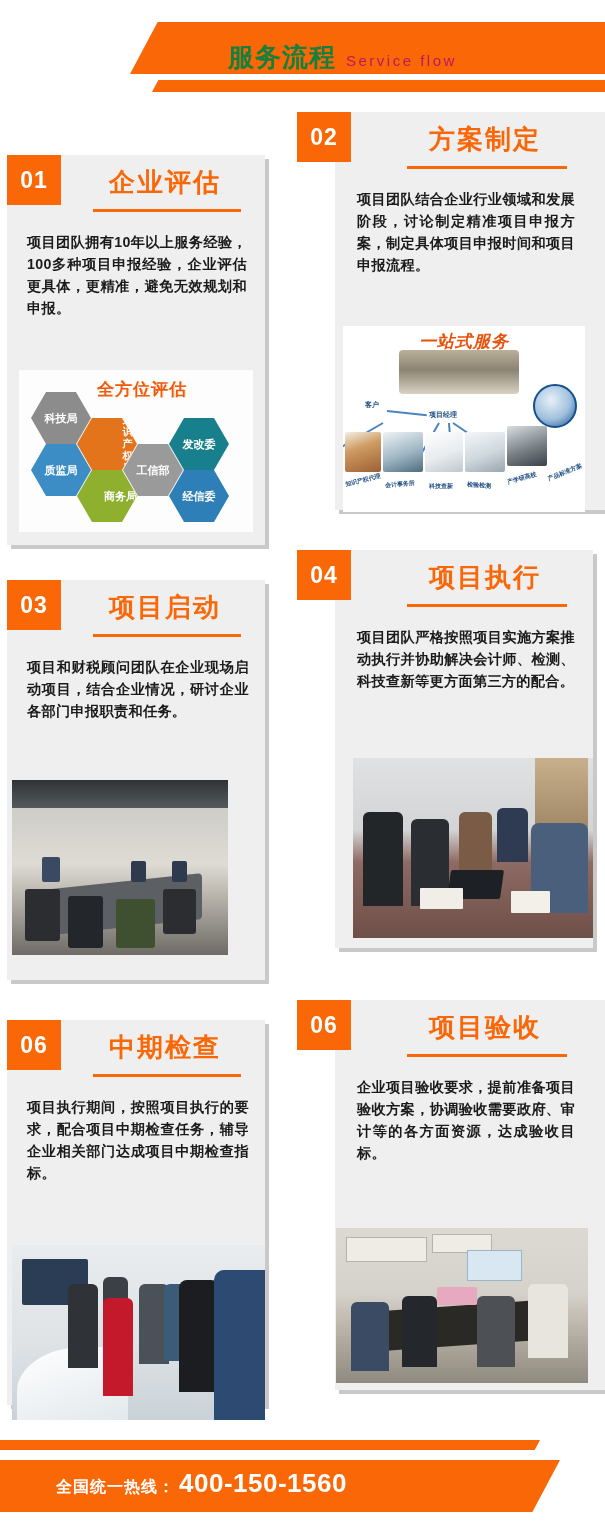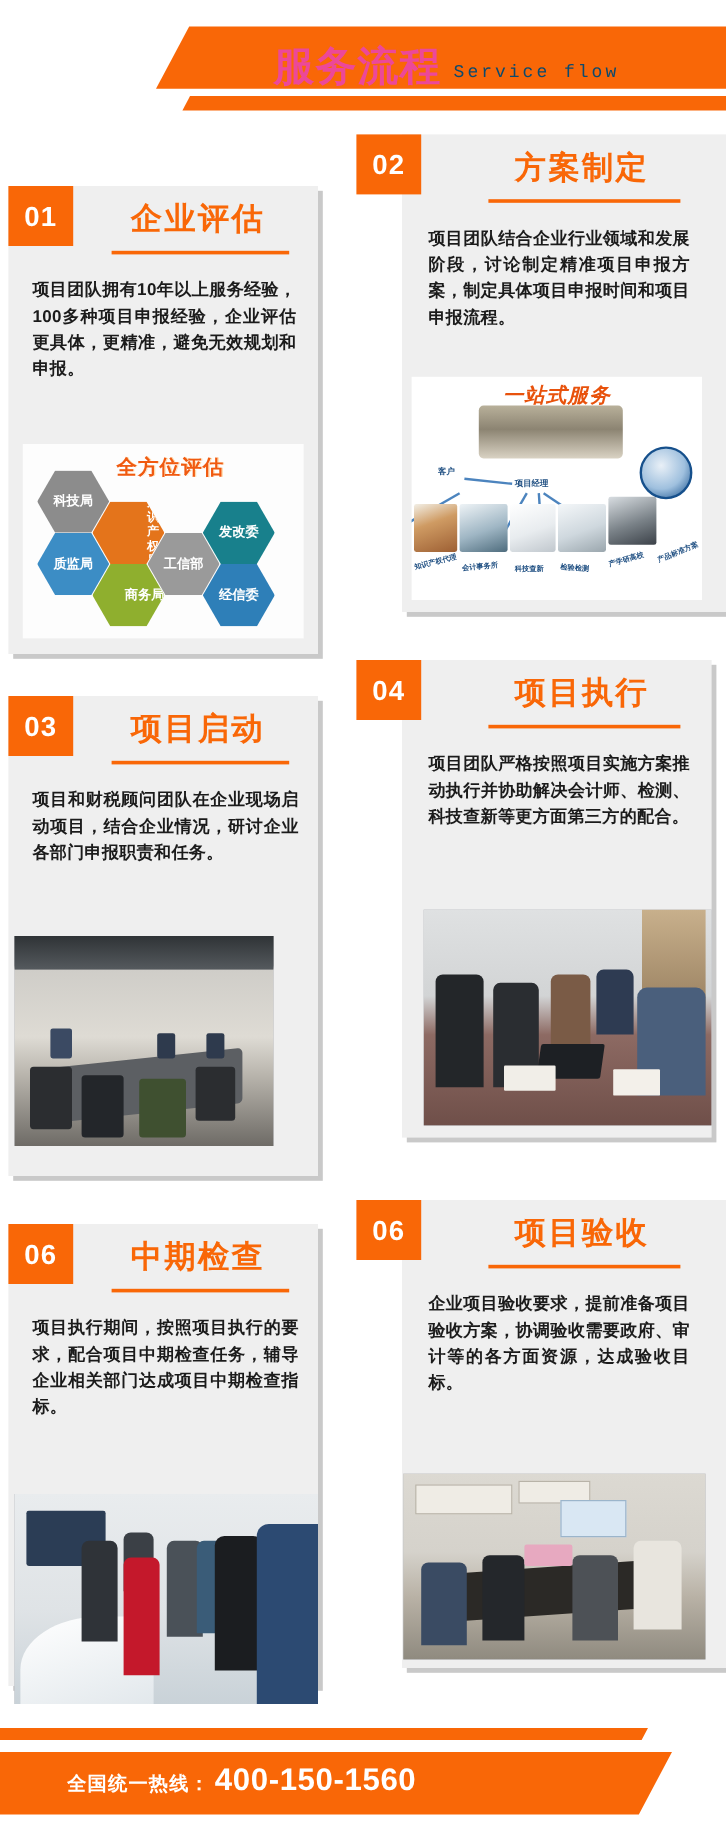--- a/index.html
+++ b/index.html
@@ -20,27 +20,26 @@
     transform-origin: left bottom;
   }
   .hdr-bar2 {
     position:absolute; left:152px; top:80px; width:470px; height:12px;
     background:#F96707;
     transform: skewX(-28deg);
     transform-origin: left bottom;
   }
   .hdr-text { position:absolute; left:228px; top:30px; height:42px; display:flex; align-items:flex-end; gap:10px; }
   .hdr-cn {
-    font-size:34px; font-weight:bold; color:#ec4899; letter-spacing:1px;
+    font-size:26px; font-weight:bold; color:#15803d; letter-spacing:1px;
     line-height:30px;
-    font-family:Liberation Serif, serif;
   }
   .hdr-en {
-    font-size:15px; color:#0c4a6e; letter-spacing:2.5px; line-height:22px;
-    font-family:Liberation Mono, monospace;
+    font-size:15px; color:#be185d; letter-spacing:2.5px; line-height:22px;
+    font-family:Liberation Sans, sans-serif;
   }
 
   
   .card { position:absolute; background:#EFEFEF; box-shadow: 4px 4px 0 0 #c9c9c9; }
   .badge {
     position:absolute; background:#F96707; color:#fff;
     font-size:23px; font-weight:bold; letter-spacing:1px;
     display:flex; align-items:center; justify-content:center;
     width:54px; height:50px;
   }
@@ -65,21 +64,21 @@
     text-shadow: 0 1px 0 #fff, 1px 0 0 #ffd9a8;
   }
   .hex {
     position:absolute; width:60px; height:52px;
     clip-path: polygon(25% 0%, 75% 0%, 100% 50%, 75% 100%, 25% 100%, 0% 50%);
     display:flex; align-items:center; justify-content:center;
     color:#fff; font-size:11px; font-weight:bold; line-height:12px; text-align:center;
   }
 
   
-  .onestop { position:absolute; background:#ffffff; overflow:hidden; }
+  .onestop { position:absolute; background:#ffffff; overflow:hidden;margin-top:12px; }
   .os-title {
     position:absolute; left:0; right:0; top:4px; text-align:center;
     font-size:17px; font-weight:bold; color:#E8520C; letter-spacing:1px;
     font-style:italic;
   }
   .os-hero {
     position:absolute; left:56px; top:24px; width:120px; height:44px;
     background: linear-gradient(180deg,#b8b09a 0%, #8c8472 45%, #d9d2c3 100%);
     border-radius:4px;
   }

